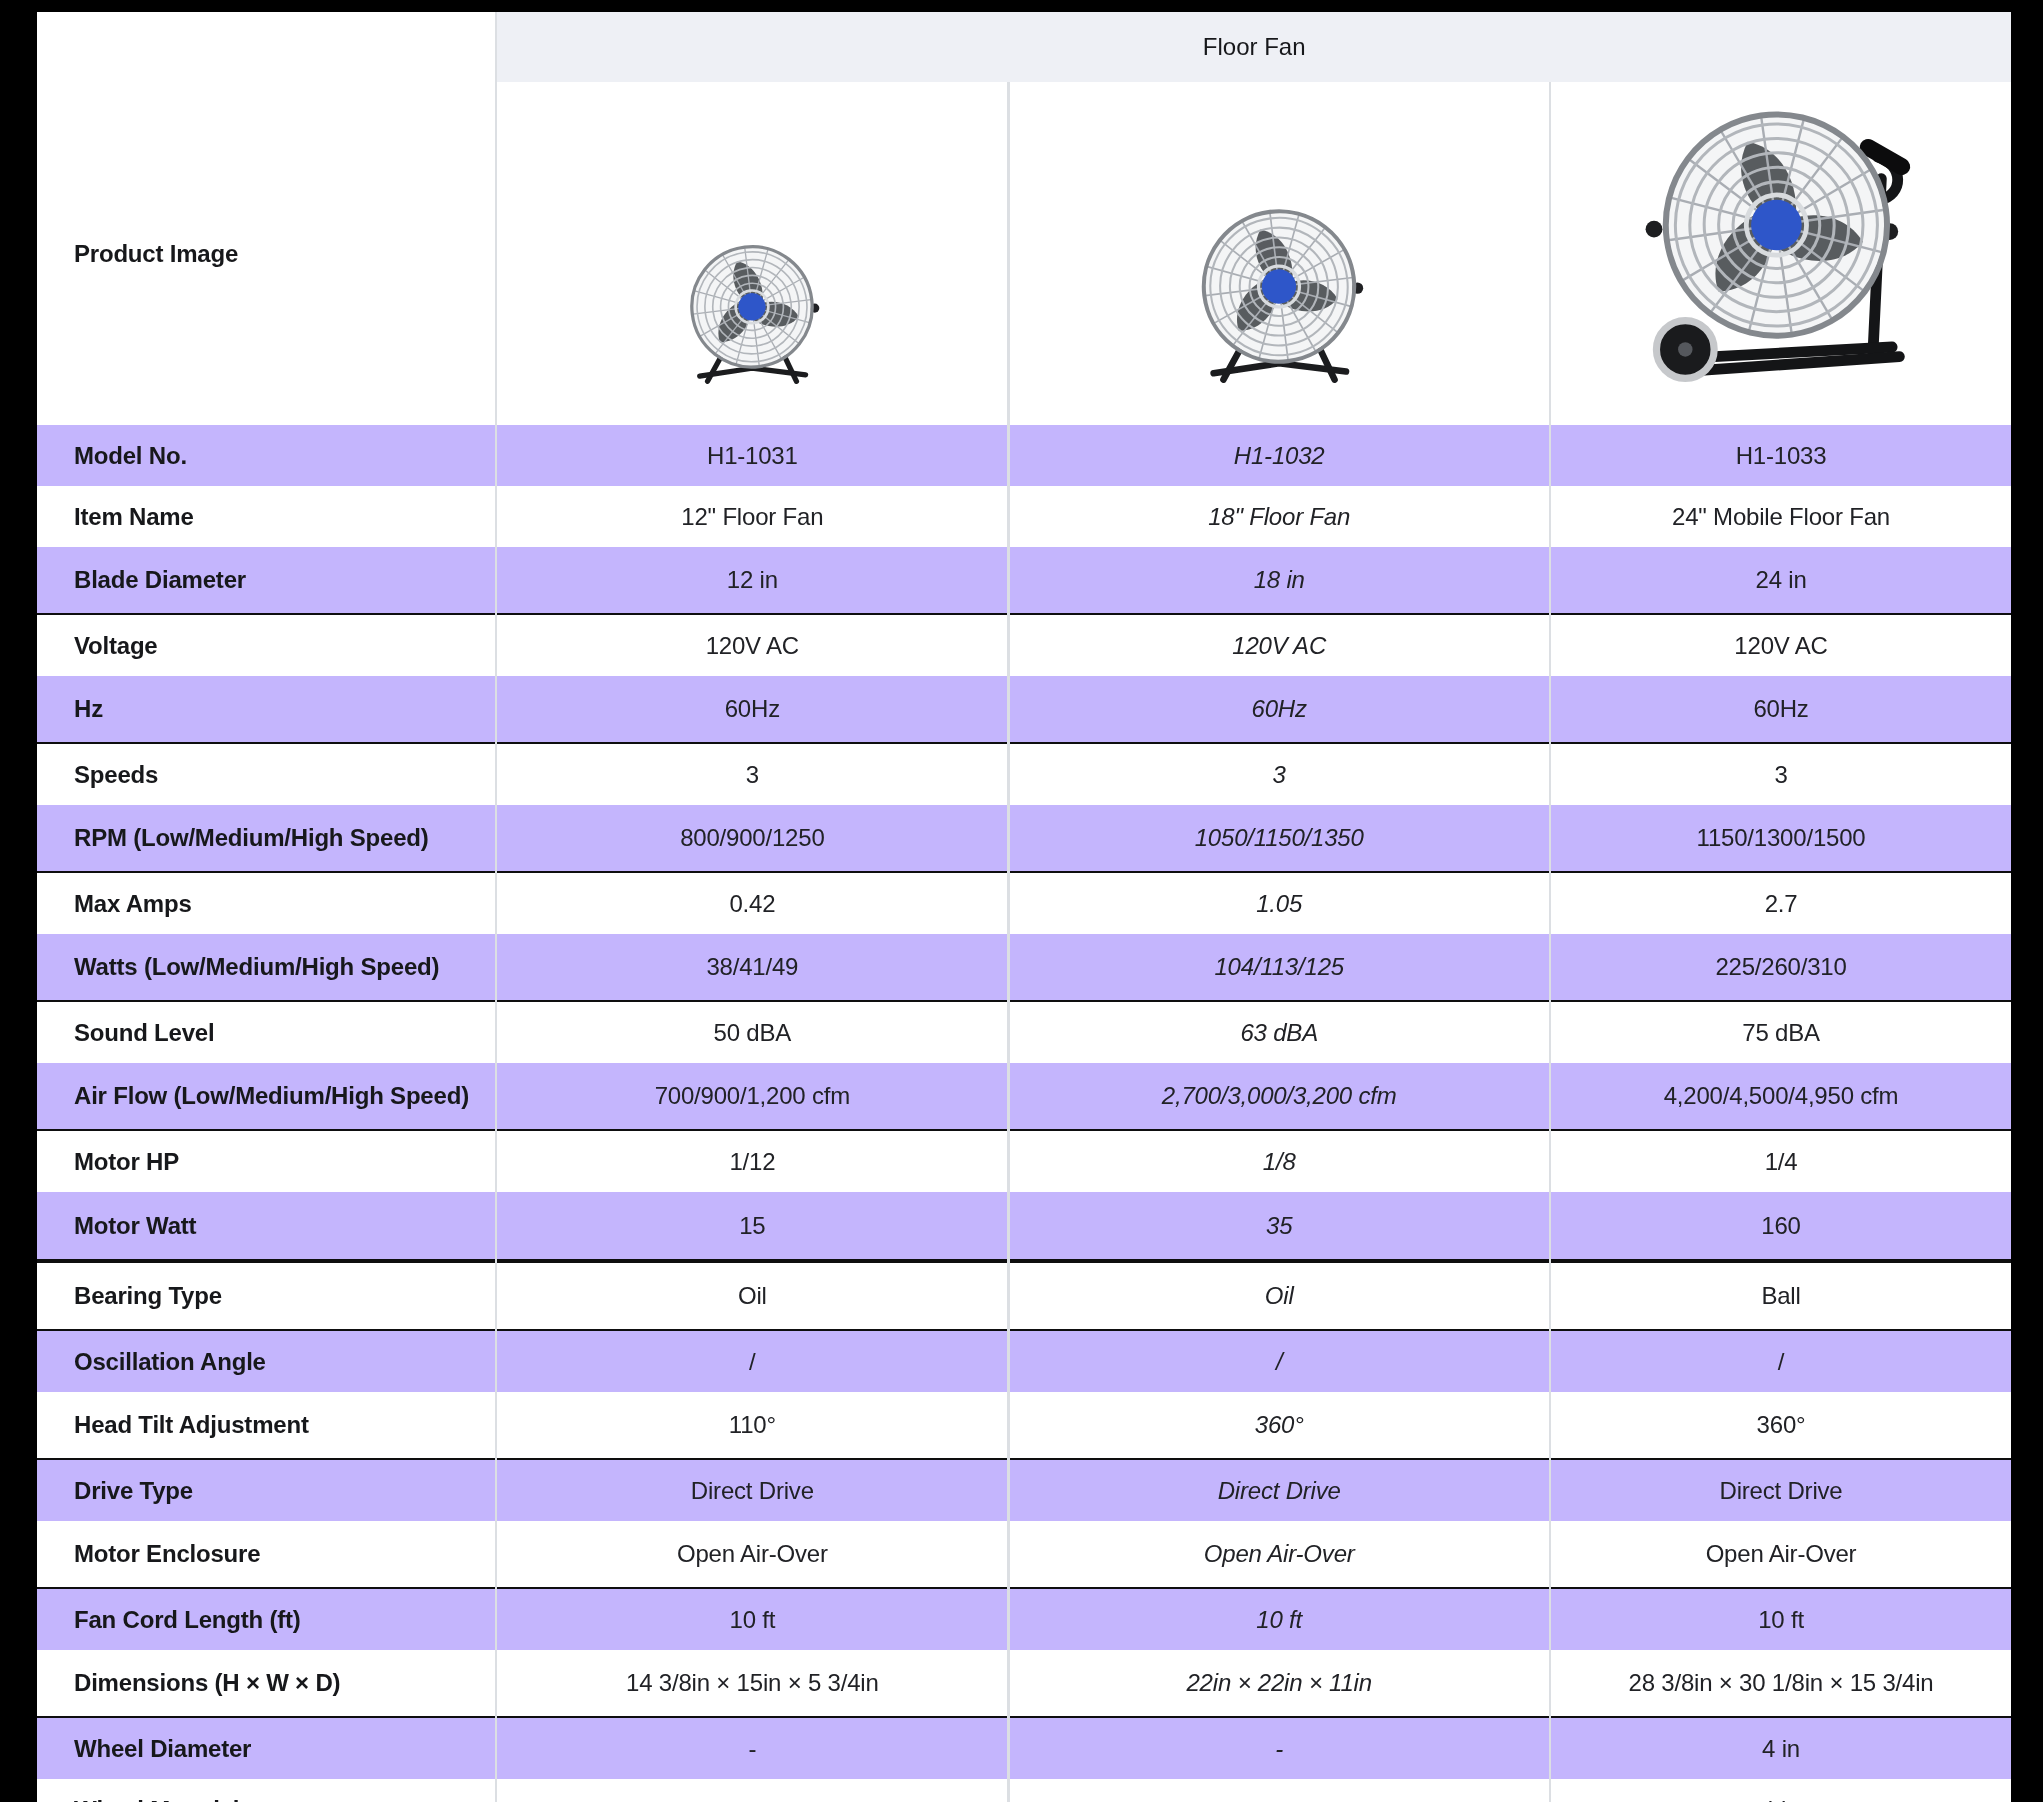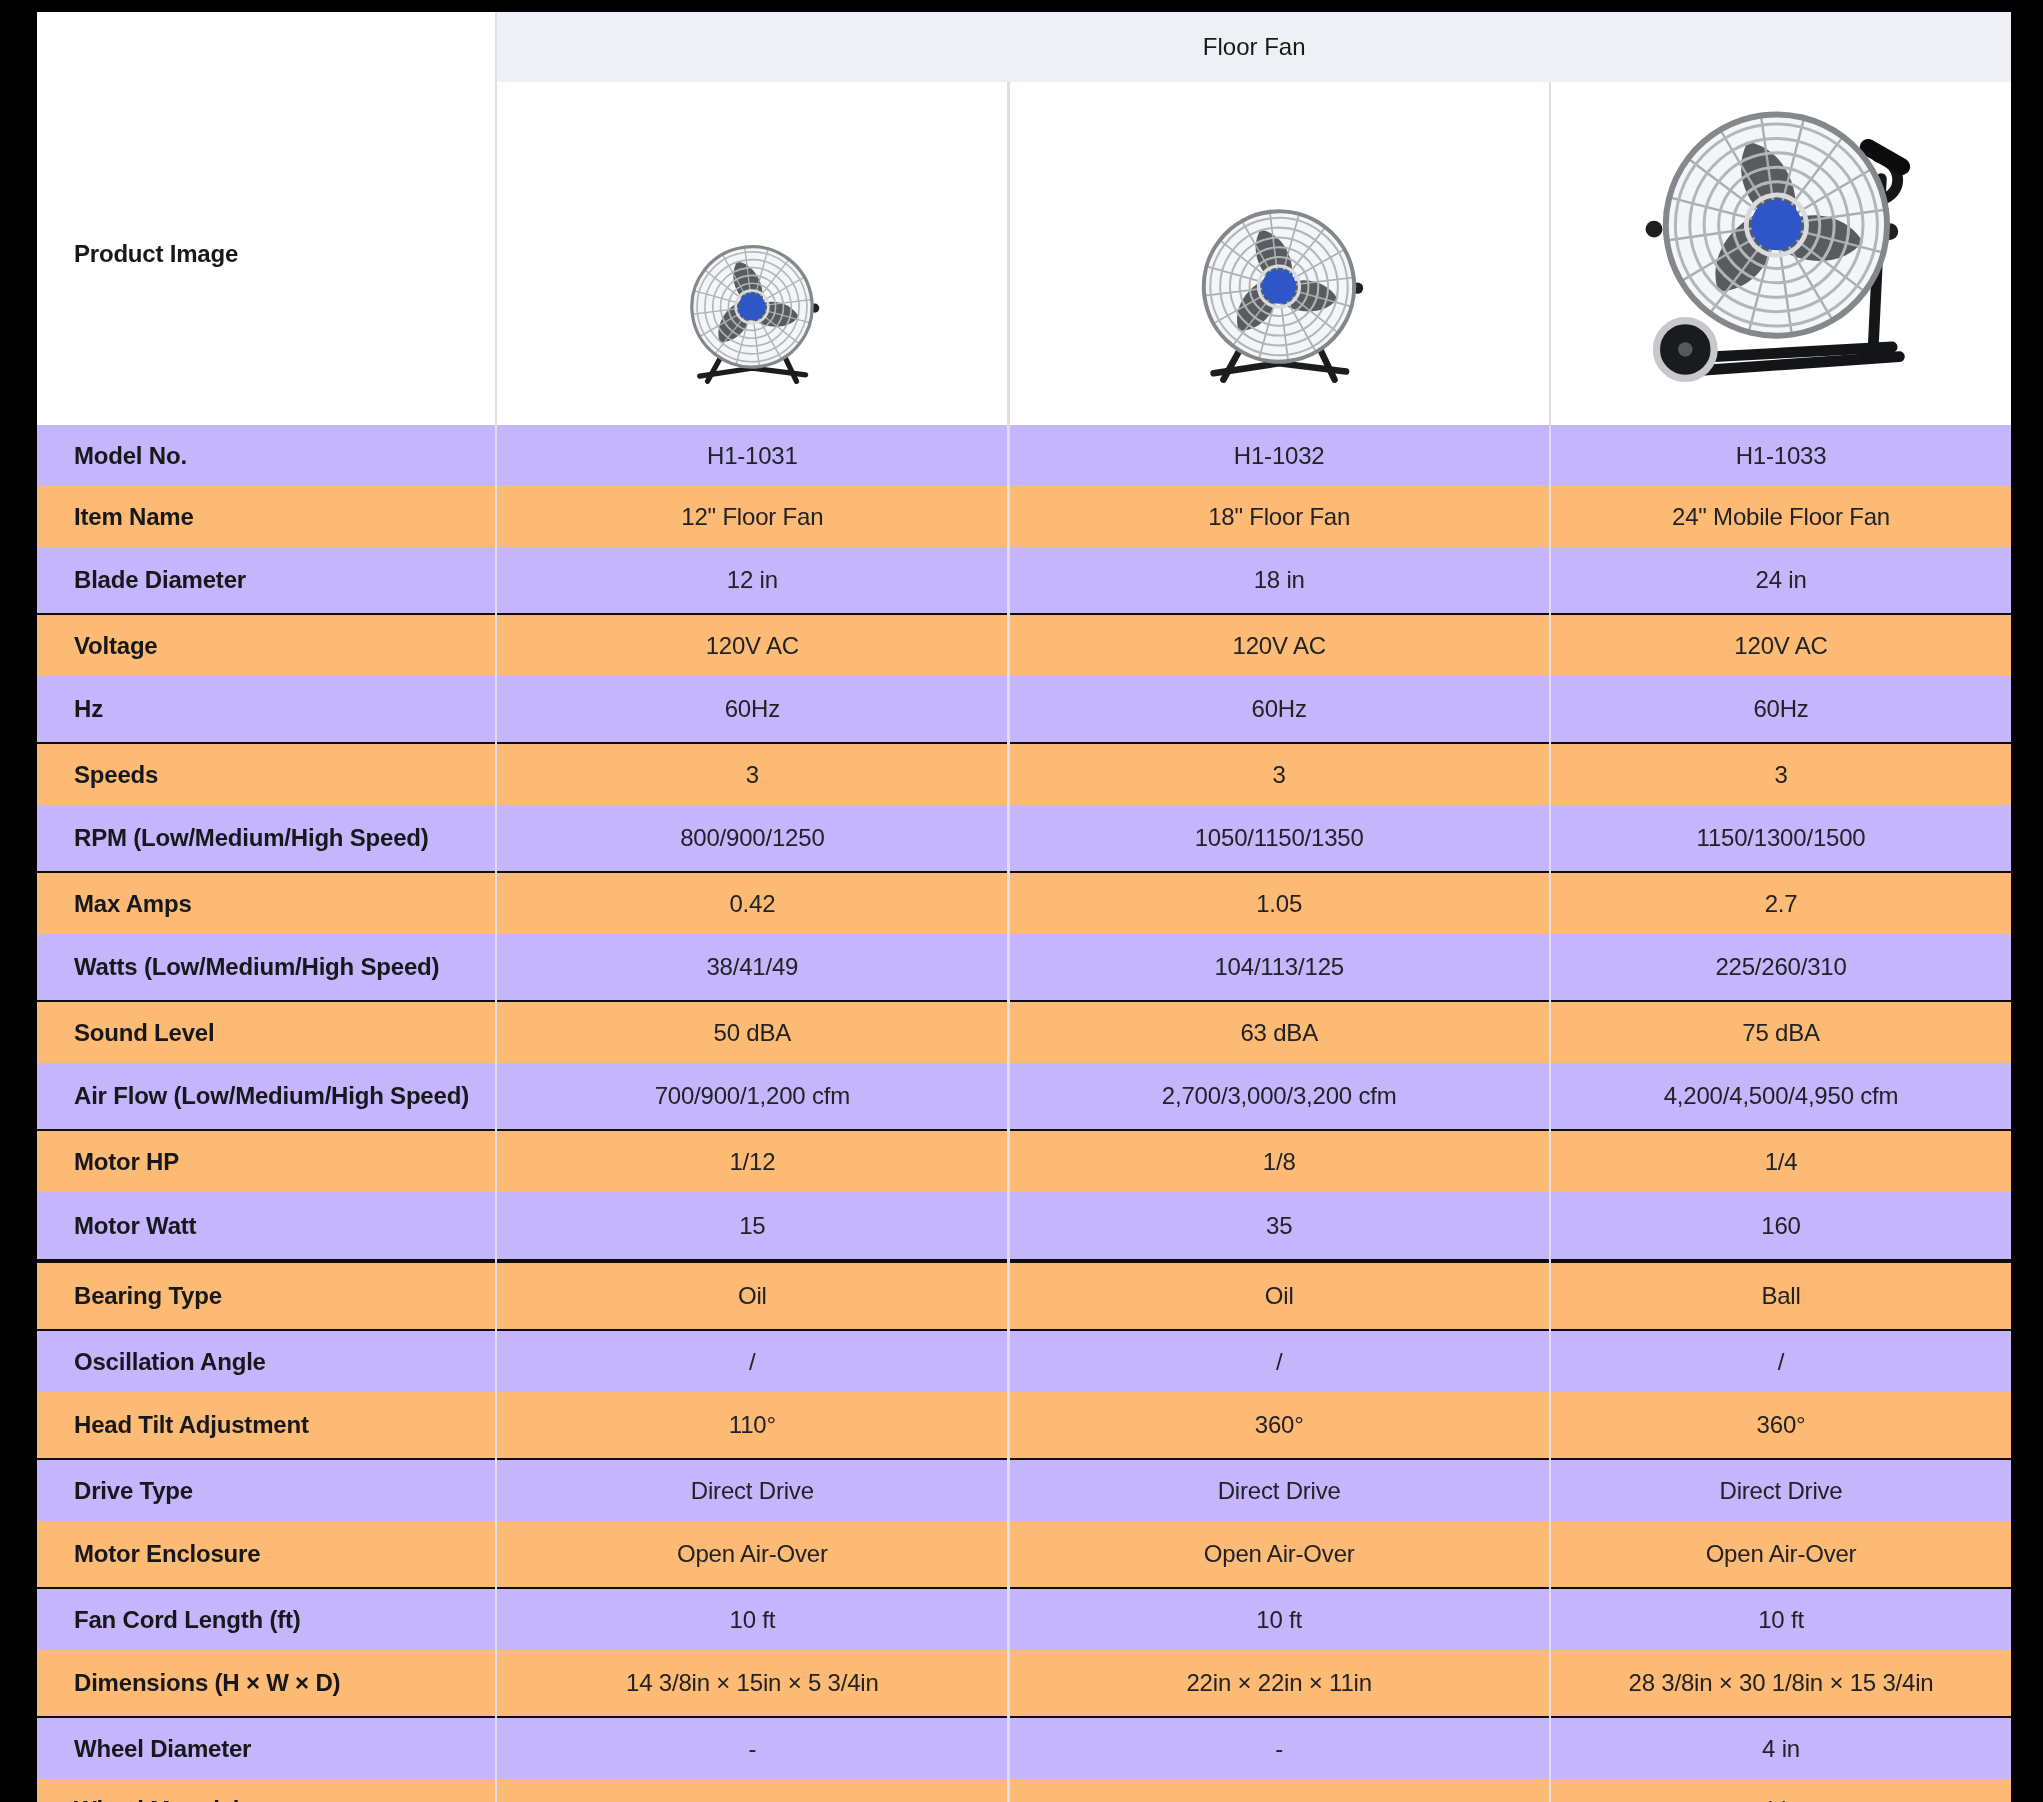--- a/index.html
+++ b/index.html
@@ -13,42 +13,42 @@
   }
   .page{position:relative;width:2043px;height:1802px;background:#000;overflow:hidden;}
   .spec-table{
     position:absolute;left:37px;top:12px;width:1974px;
     background:#dcdfe3; 
   }
   .row{display:flex;gap:2.4px;}
   .cell{box-sizing:border-box;height:100%;display:flex;align-items:center;}
   .c0{width:458px;}
   .c1{width:510px;}
-  .c2{width:539px;}
+  .c2{width:539px;font-style:italic;}
   .c3{width:460px;}
   .label-cell{padding-left:37px;justify-content:flex-start;}
   .val-cell{justify-content:center;text-align:center;}
   .lbl{font-size:24px;font-weight:700;letter-spacing:-0.2px;color:#17181b;}
   .val{font-size:24px;font-weight:400;letter-spacing:-0.2px;color:#212226;}
 
   
   .header-row{height:70px;}
   .header-label-cell{background:#fff;}
   .header-band{width:1514px;background:#eef0f5;justify-content:center;}
   .header-band span{font-size:24px;font-weight:400;color:#17181b;}
 
   
   .image-row{height:343px;}
   .image-row .cell{background:#fff;}
   .img-cell{align-items:flex-end;justify-content:center;padding-bottom:37px;}
 
   
   .data-row{height:61px;}
   .data-row.gray .cell{background:#c4b5fd;}
-  .data-row.white .cell{background:#fdba74;}
+  .data-row.white .cell{background:#ffffff;}
   .data-row.b3{height:68px;}
   .data-row.b3 .cell{border-bottom:2.4px solid #0e0e0f;}
   .data-row.b6{height:71px;}
   .data-row.b6 .cell{border-bottom:4.8px solid #0e0e0f;}
 
   svg{display:block;}
 </style>
 </head>
 <body>
 

